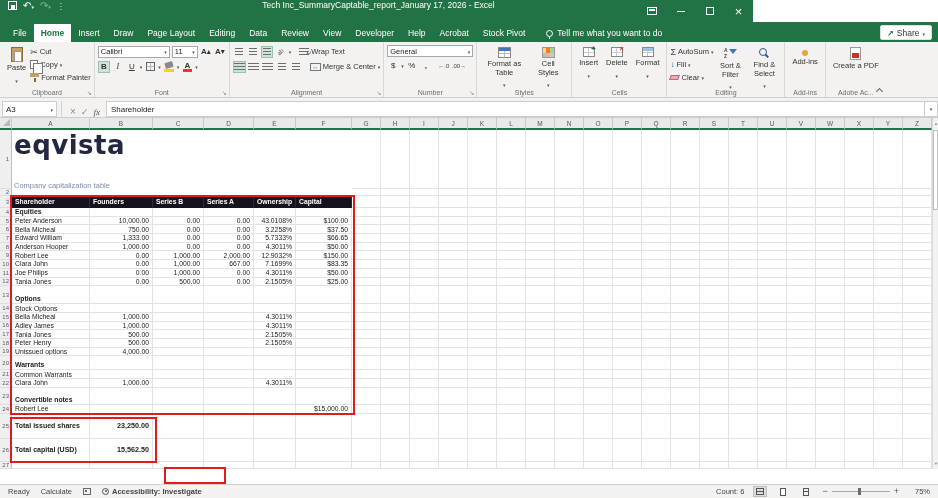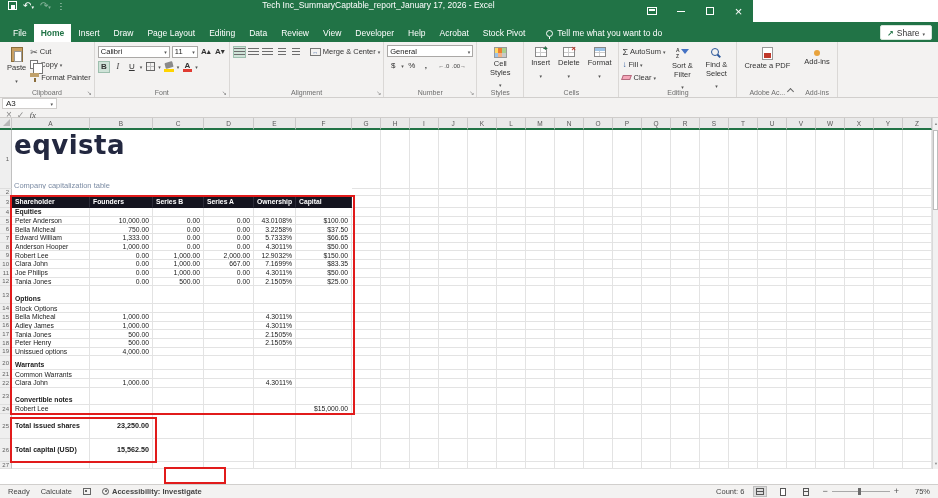--- a/index.html
+++ b/index.html
@@ -97,21 +97,21 @@
   .ic-sort::after { content:""; position:absolute; right:0; top:2px; border-left:4px solid transparent; border-right:4px solid transparent; border-top:5px solid #4472c4; }
   .ic-find { position:relative; width:12px; height:12px; }
   .ic-find::before { content:""; position:absolute; left:1px; top:1px; width:6px; height:6px; border:1.5px solid #2b579a; border-radius:50%; }
   .ic-find::after { content:""; position:absolute; left:7px; top:8px; width:4px; height:1.5px; background:#2b579a; transform:rotate(45deg); }
   .dot-orange { width:6px; height:6px; border-radius:50%; background:#e8a33d; margin-top:3px; }
   .ic-pdf { width:11px; height:13px; border:1px solid #999; background:#fff; position:relative; }
   .ic-pdf::after { content:""; position:absolute; left:1px; bottom:1px; width:7px; height:5px; background:#c0392b; }
   .chev-up { position:absolute; right:4px; bottom:3px; width:5px; height:5px; border-left:1px solid #666; border-top:1px solid #666; transform:rotate(45deg); }
 
   
-  .fbar { position:absolute; left:0; top:98px; width:938px; height:20px; background:#f3f2f1; border-bottom:1px solid #cfcdcb; display:flex; align-items:flex-start;flex-direction:column; }
+  .fbar { position:absolute; left:0; top:98px; width:938px; height:20px; background:#f3f2f1; border-bottom:1px solid #cfcdcb; display:flex; align-items:flex-end; }
   .namebox { width:55px; height:16px; margin-left:2px; background:#fff; border:1px solid #cfcdcb; display:flex; align-items:center; font-size:8px; padding:0 3px; justify-content:space-between; color:#222; }
   .fsep { width:5px; height:16px; border-right:1px solid #d5d3d1; margin-right:2px; }
   .fbtns { display:flex; align-items:center; gap:5px; padding:0 6px; color:#8a8a8a; }
   .g-x::before { content:"×"; font-size:10px; }
   .g-check::before { content:"✓"; font-size:9px; color:#8a8a8a; }
   .g-fx::before { content:"fx"; font-style:italic; font-family:"Liberation Serif",serif; font-size:9px; color:#555; }
   .ffield { flex:1; height:16px; background:#fff; border:1px solid #cfcdcb; border-right:none; display:flex; align-items:center; padding:0 4px; font-size:8px; color:#222; }
   .fexp { width:14px; height:16px; background:#fff; border:1px solid #cfcdcb; display:flex; align-items:center; justify-content:center; color:#777; font-size:6px; }
 
   
@@ -303,20 +303,39 @@
           <span class="g-caret"></span>
         </div>
       </div>
       <div class="grp-label">Font</div>
       <span class="launcher"></span>
     </div>
 
     <div class="grp">
       <div class="stack" style="gap:2px;">
         <div class="smallrow">
+          <span class="tbtn">
+              <span class="ic-lines short"></span>
+            </span>
+          <span class="tbtn">
+              <span class="ic-lines short"></span>
+            </span>
+          <span class="tbtn pressed">
+              <span class="ic-lines short"></span>
+            </span>
+          <span class="tbtn">
+              <span class="g-orient"></span>
+            </span>
+          <span class="g-caret"></span>
+          <span class="smallrow" style="margin-left:6px;">
+              <span class="ic-wrap"></span>
+              <span>Wrap Text</span>
+            </span>
+        </div>
+        <div class="smallrow">
           <span class="tbtn pressed">
               <span class="ic-lines"></span>
             </span>
           <span class="tbtn">
               <span class="ic-lines"></span>
             </span>
           <span class="tbtn">
               <span class="ic-lines"></span>
             </span>
           <span class="tbtn">
@@ -359,20 +378,25 @@
           <span class="tbtn">
               <span class="g-dec"></span>
             </span>
         </div>
       </div>
       <div class="grp-label">Number</div>
       <span class="launcher"></span>
     </div>
 
     <div class="grp">
+      <div class="bigbtn" style="width:48px;">
+        <span class="ic-fat"></span>
+        <span class="blab">Format as Table</span>
+        <span class="g-caret"></span>
+      </div>
       <div class="bigbtn" style="width:40px;">
         <span class="ic-cs">
             <span></span>
             <span></span>
             <span></span>
             <span></span>
             <span></span>
             <span></span>
           </span>
         <span class="blab">Cell Styles</span>
@@ -424,35 +448,35 @@
         <span class="g-caret"></span>
       </div>
       <div class="bigbtn" style="width:34px;">
         <span class="ic-find"></span>
         <span class="blab">Find &amp; Select</span>
         <span class="g-caret"></span>
       </div>
       <div class="grp-label">Editing</div>
     </div>
 
+    <div class="grp">
+      <div class="bigbtn">
+        <span class="dot-orange"></span>
+        <span class="blab">Add-ins</span>
+      </div>
+      <div class="grp-label">Add-ins</div>
+    </div>
+
     <div class="grp" style="border-right:none;">
       <div class="bigbtn">
         <span class="ic-pdf"></span>
         <span class="blab">Create a PDF</span>
       </div>
       <div class="grp-label">Adobe Ac...</div>
       <span class="chev-up"></span>
-    </div>
-
-    <div class="grp">
-      <div class="bigbtn">
-        <span class="dot-orange"></span>
-        <span class="blab">Add-ins</span>
-      </div>
-      <div class="grp-label">Add-ins</div>
     </div>
   </div>
 
   <div class="fbar">
     <div class="namebox">
       <span>A3</span>
       <span class="g-caret"></span>
     </div>
     <div class="fsep"></div>
     <div class="fbtns">

